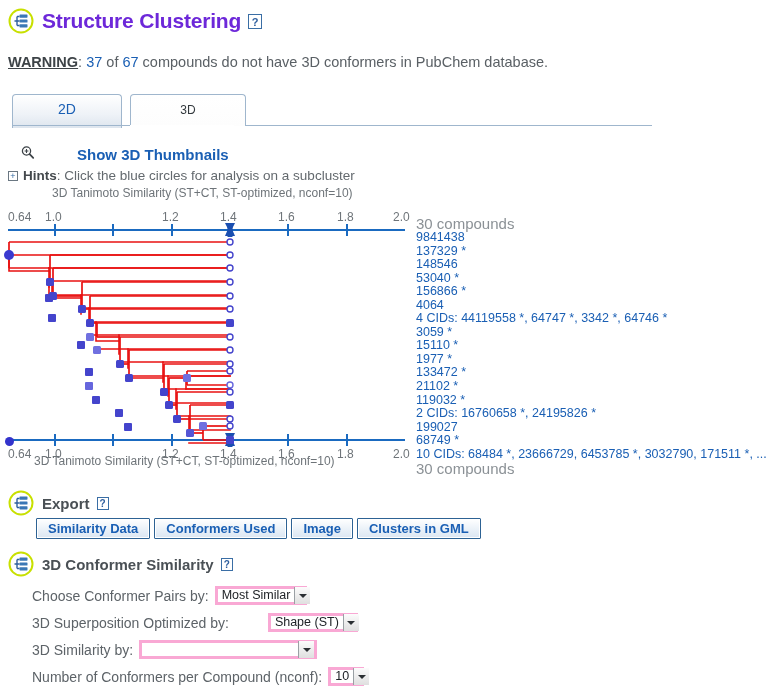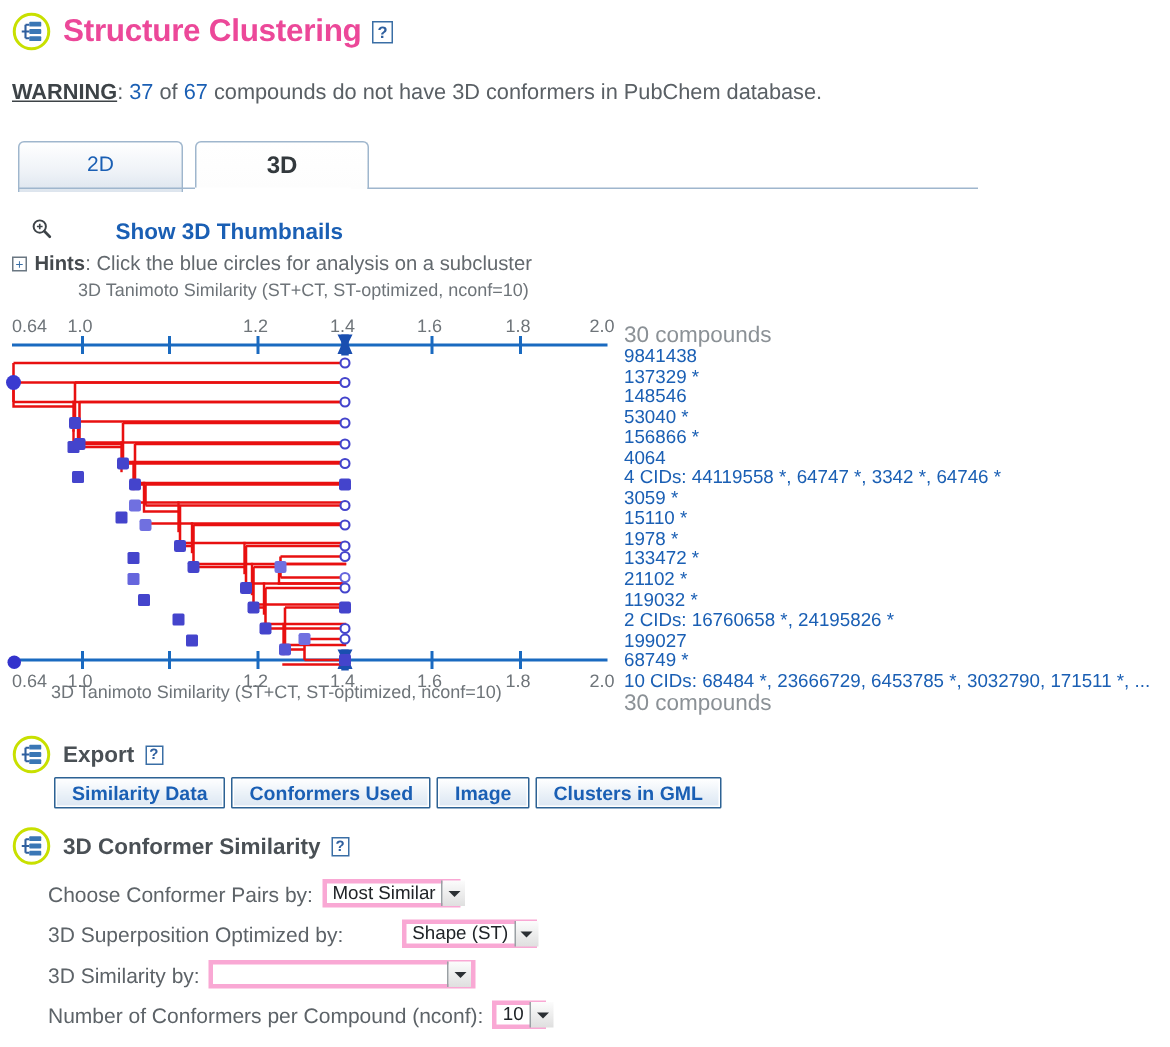--- a/index.html
+++ b/index.html
@@ -9,21 +9,21 @@
     font-family: "Liberation Sans", sans-serif;
     color: #555a5e;
     overflow: hidden;
   }
   .page { position: relative; width: 780px; height: 698px; }
 
   
   .sec-head { display: flex; align-items: center; }
   .tree-icon { width: 26px; height: 26px; flex: 0 0 26px; }
   .sec-title {
-    font-size: 21px; font-weight: bold; color: #ec4899;
+    font-size: 21px; font-weight: bold; color: #6d28d9;
     letter-spacing: -0.2px; margin-left: 8px;
   }
   .sec-title-sm { font-size: 15px; font-weight: bold; color: #4a5055; margin-left: 8px; }
   .help-icon {
     display: inline-block; width: 12px; height: 13px; margin-left: 7px;
     border: 1px solid #3a6ea5; color: #2f5f9e; font-size: 10px;
     line-height: 12px; text-align: center; font-weight: bold;
     font-family: "Liberation Sans", sans-serif; vertical-align: middle;
     box-sizing: border-box; cursor: pointer;
   }
@@ -41,21 +41,21 @@
     text-align: center; font-size: 14px;
     border: 1px solid #9fb6cd; border-bottom: none;
     border-radius: 4px 4px 0 0; box-sizing: border-box;
     cursor: pointer;
   }
   .tab.inactive {
     left: 0; width: 110px; color: #1a5fb4;
     background: linear-gradient(to bottom,#ffffff 0%,#eef2f7 60%,#dde5ee 100%);
   }
   .tab.active {
-    left: 118px; width: 116px; color: #33393d; font-weight: bold; font-size: 16px;
+    left: 118px; width: 116px; color: #33393d; font-weight: normal; font-size: 12px;
     background: linear-gradient(to bottom,#ffffff 0%,#fdfdfd 100%);
     height: 32px; line-height: 31px; z-index: 3;
   }
   .tab-baseline {
     position: absolute; left: 12px; top: 125px; width: 640px; height: 1px;
     background: #9fb6cd;
   }
   .tab-baseline-gap {
     position: absolute; left: 130px; top: 125px; width: 104px; height: 2px;
     background: #ffffff; z-index: 4;
@@ -381,21 +381,21 @@
     <div class="cmp-count">30 compounds</div>
     <div class="cmp-item">9841438</div>
     <div class="cmp-item">137329 *</div>
     <div class="cmp-item">148546</div>
     <div class="cmp-item">53040 *</div>
     <div class="cmp-item">156866 *</div>
     <div class="cmp-item">4064</div>
     <div class="cmp-item">4 CIDs: 44119558 *, 64747 *, 3342 *, 64746 *</div>
     <div class="cmp-item">3059 *</div>
     <div class="cmp-item">15110 *</div>
-    <div class="cmp-item">1978 *</div>
+    <div class="cmp-item">1977 *</div>
     <div class="cmp-item">133472 *</div>
     <div class="cmp-item">21102 *</div>
     <div class="cmp-item">119032 *</div>
     <div class="cmp-item">2 CIDs: 16760658 *, 24195826 *</div>
     <div class="cmp-item">199027</div>
     <div class="cmp-item">68749 *</div>
     <div class="cmp-item">10 CIDs: 68484 *, 23666729, 6453785 *, 3032790, 171511 *, ...</div>
     <div class="cmp-count">30 compounds</div>
   </div>
 

